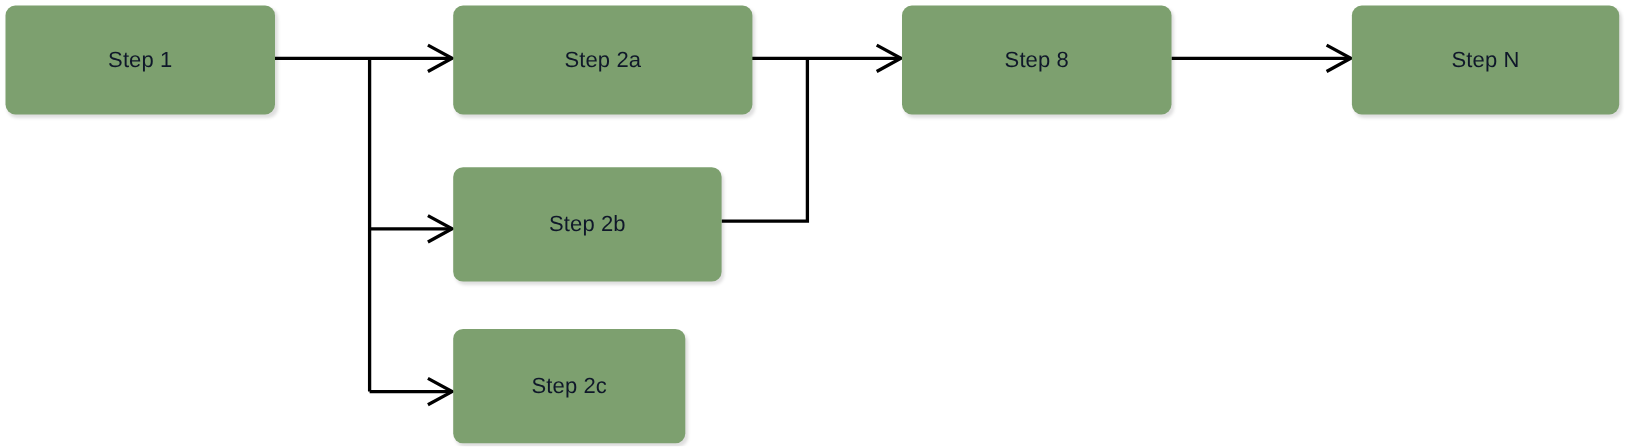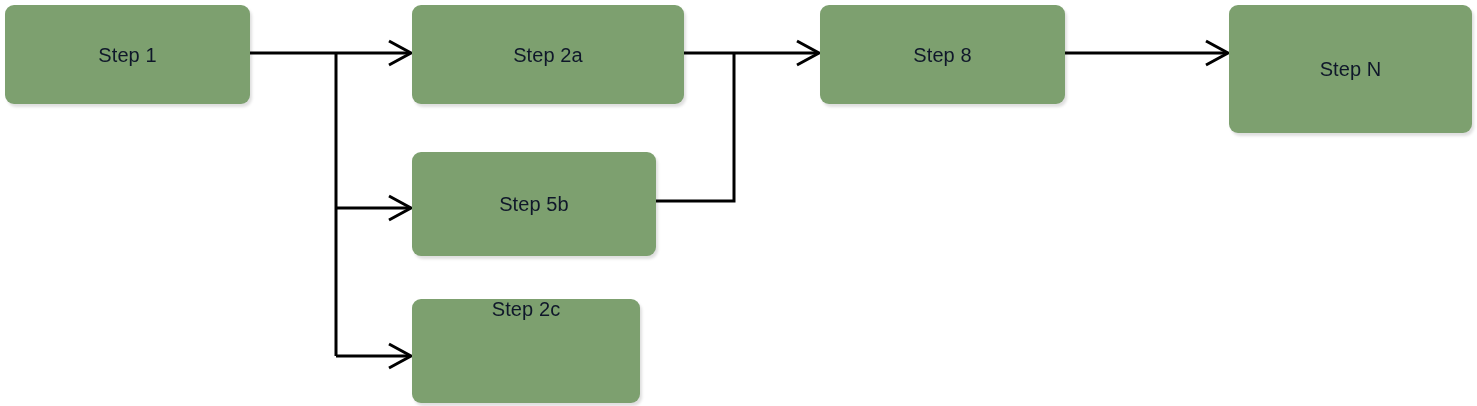--- a/index.html
+++ b/index.html
@@ -41,25 +41,25 @@
     font-size: 20px;
     line-height: 1;
     letter-spacing: 0.1px;
     white-space: nowrap;
     text-align: center;
   }
   
   #node-step-1   { left: 5px;    top: 5px;   width: 245px; height: 99px; }
   #node-step-2a  { left: 412px;  top: 5px;   width: 272px; height: 99px; }
   #node-step-2   { left: 820px;  top: 5px;   width: 245px; height: 99px; }
-  #node-step-n   { left: 1229px; top: 5px;   width: 243px; height: 128px; }
+  #node-step-n   { left: 1229px; top: 5px;   width: 243px; height: 99px; }
   #node-step-2b  { left: 412px;  top: 152px; width: 244px; height: 104px;
                    align-items: flex-start; padding-top: 42px; }
-  #node-step-2c  { left: 412px;  top: 299px; width: 228px; height: 104px;
-                   align-items: flex-start; }
+  #node-step-2c  { left: 412px;  top: 299px; width: 211px; height: 104px;
+                   align-items: flex-start; padding-top: 42px; }
 </style>
 </head>
 <body>
 
 <div id="diagram-canvas">
 
   <svg id="edge-layer" viewBox="0 0 1477 406" width="1477" height="406" aria-hidden="true">
     <g fill="none" stroke="#000000" stroke-width="3" stroke-linecap="butt" stroke-linejoin="miter">
 
       <path d="M 250 53 L 409 53"></path>
@@ -86,21 +86,21 @@
 
   <div class="node" id="node-step-1">
     <span class="node-label">Step 1</span>
   </div>
 
   <div class="node" id="node-step-2a">
     <span class="node-label">Step 2a</span>
   </div>
 
   <div class="node" id="node-step-2b">
-    <span class="node-label">Step 5b</span>
+    <span class="node-label">Step 2b</span>
   </div>
 
   <div class="node" id="node-step-2c">
     <span class="node-label">Step 2c</span>
   </div>
 
   <div class="node" id="node-step-2">
     <span class="node-label">Step 8</span>
   </div>
 

